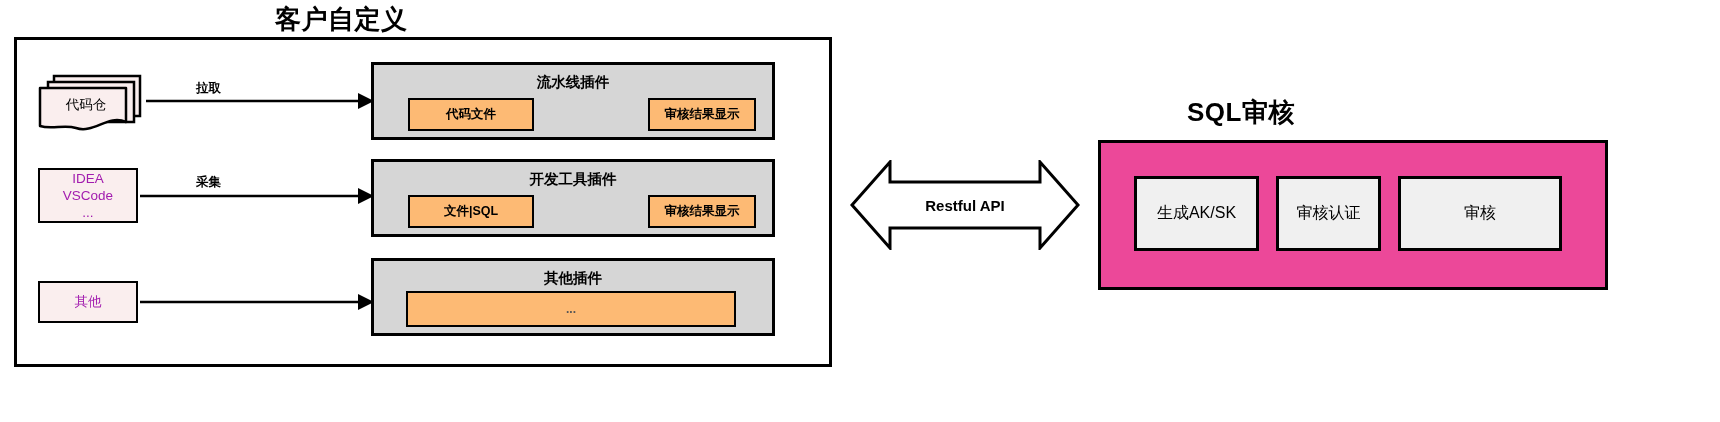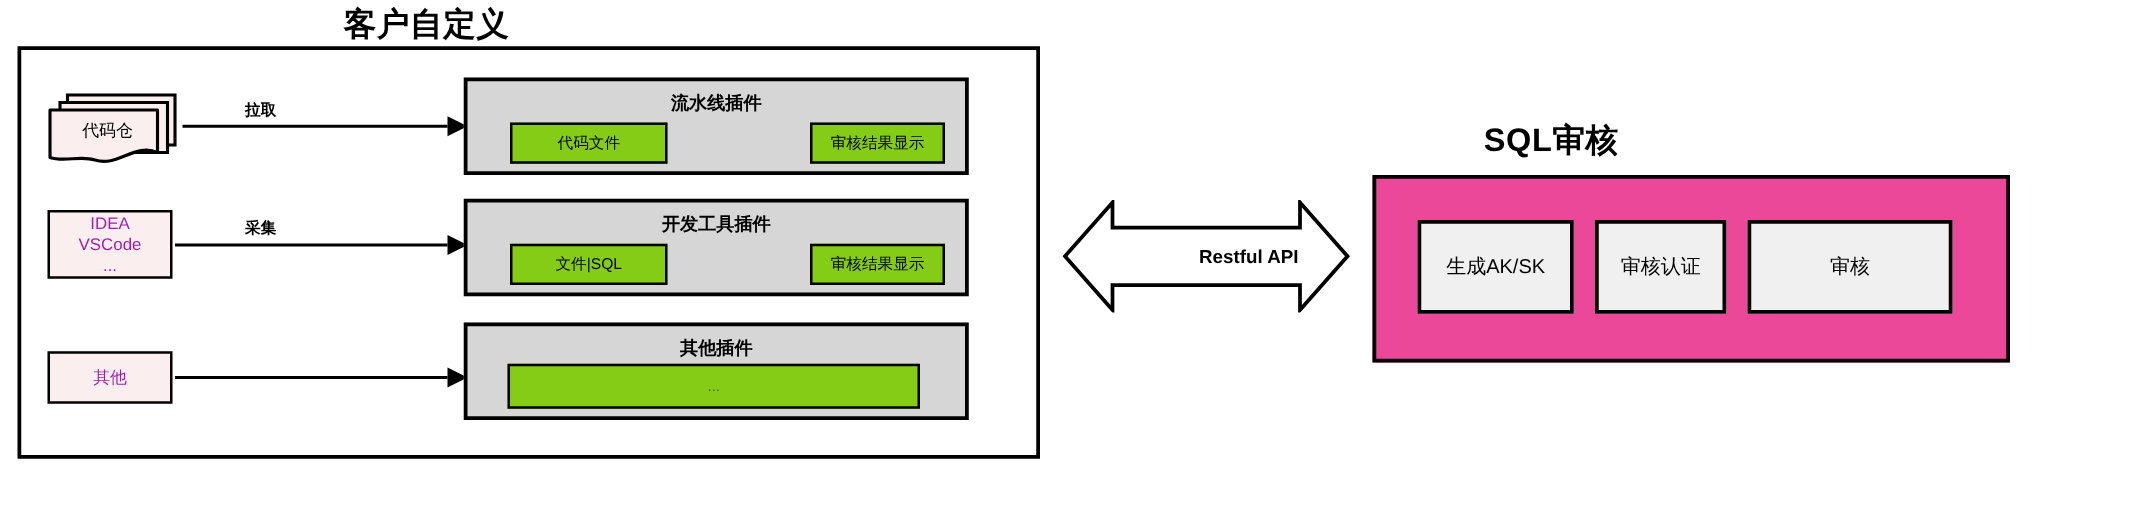--- a/index.html
+++ b/index.html
@@ -133,29 +133,30 @@
     left: 0;
     top: 8px;
     width: 100%;
     text-align: center;
     font-size: 14.5px;
     font-weight: bold;
     color: #000000;
   }
   .inner-box {
     position: absolute;
-    background: #84cc16;
+    background: #fdba74;
     border: 2.5px solid #000000;
     box-sizing: border-box;
     display: flex;
     align-items: center;
     justify-content: center;
     font-size: 12.5px;
     color: #000000;
     text-align: center;
+    font-weight: bold;
   }
   .inner-left {
     left: 34px;
     top: 33px;
     width: 126px;
     height: 33px;
   }
   .inner-right {
     right: 16px;
     top: 33px;
@@ -175,21 +176,21 @@
   #restful-arrow {
     position: absolute;
     left: 850px;
     top: 160px;
     width: 230px;
     height: 90px;
   }
   #restful-arrow svg { display: block; }
   #restful-label {
     position: absolute;
-    left: 884px;
+    left: 850px;
     top: 197px;
     width: 230px;
     text-align: center;
     font-size: 15px;
     font-weight: bold;
     color: #000000;
     pointer-events: none;
   }
 
   

